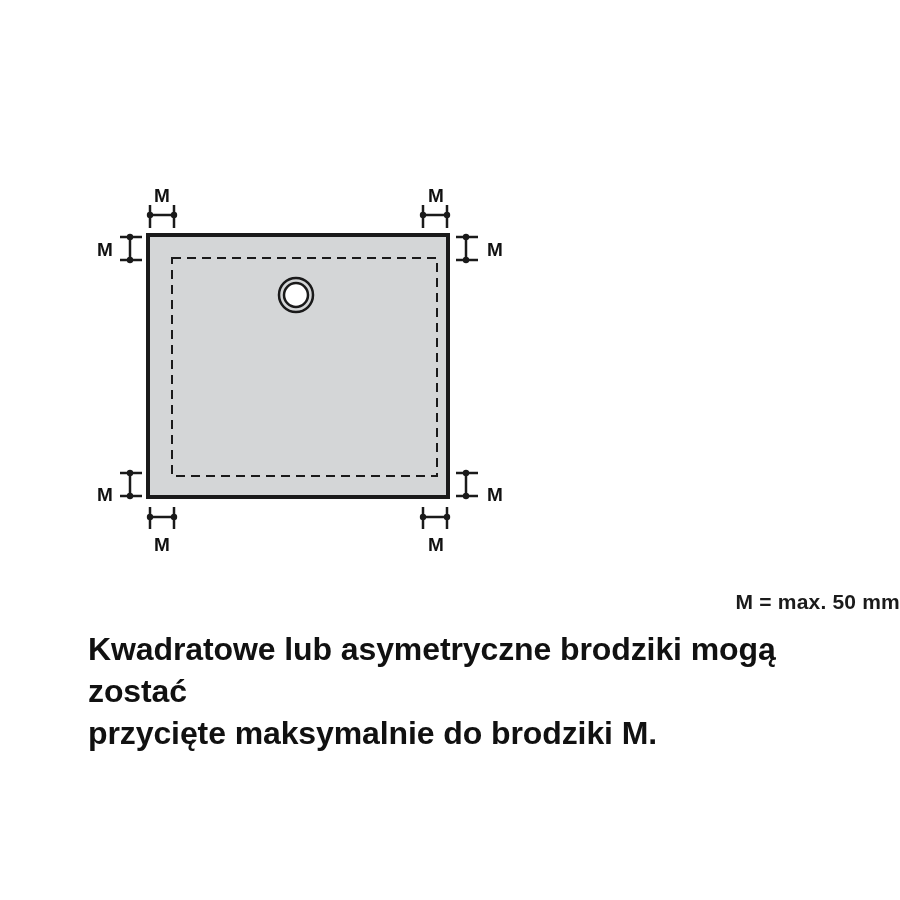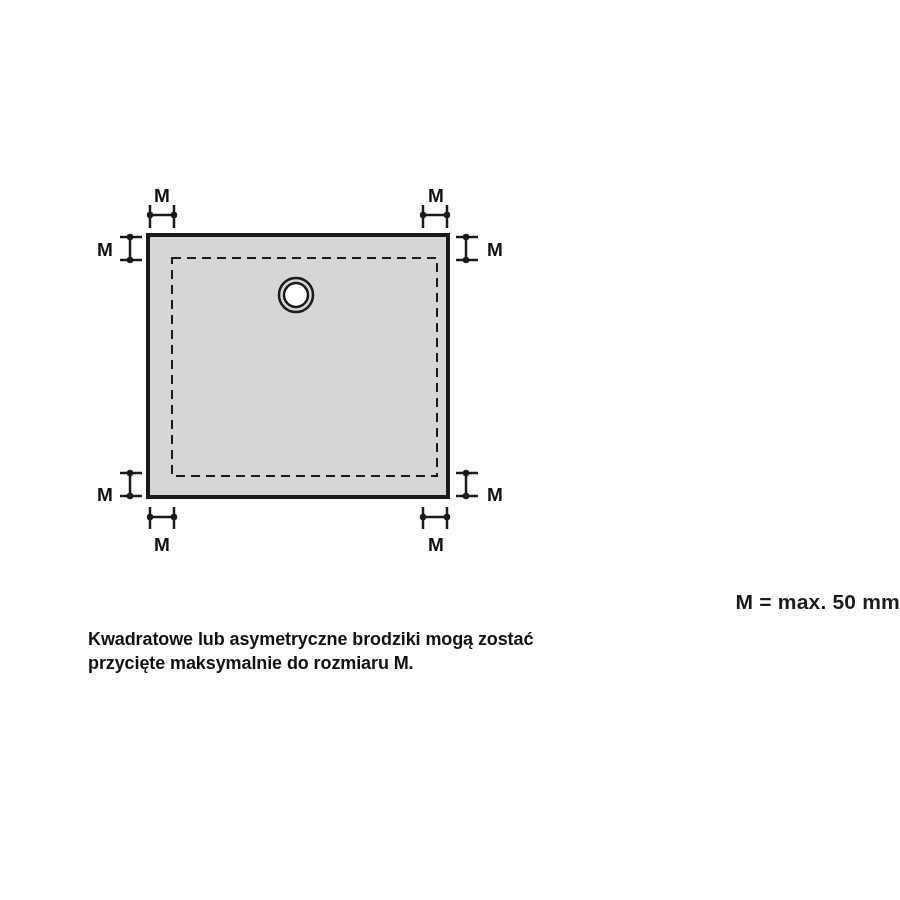--- a/index.html
+++ b/index.html
@@ -43,21 +43,21 @@
     color: #1b1b1b;
   }
   .desc-block {
     position: absolute;
     left: 88px;
     top: 628px;
     width: 760px;
     text-align: left;
   }
   .desc-line {
-    font-size: 18px;
+    font-size: 32px;
     font-weight: bold;
     line-height: 1.32;
     color: #111111;
     letter-spacing: -0.1px;
   }
   text.m-label {
     font-family: "Liberation Sans", sans-serif;
     font-size: 19px;
     font-weight: 600;
     fill: #111111;
@@ -152,16 +152,16 @@
     <text class="m-label" x="162" y="551" text-anchor="middle">M</text>
     <text class="m-label" x="436" y="551" text-anchor="middle">M</text>
   </svg>
 
   <div class="caption-block">
     <div class="legend-line">M = max. 50 mm</div>
   </div>
 
   <div class="desc-block">
     <div class="desc-line">Kwadratowe lub asymetryczne brodziki mogą zostać</div>
-    <div class="desc-line">przycięte maksymalnie do rozmiaru M.</div>
+    <div class="desc-line">przycięte maksymalnie do brodziki M.</div>
   </div>
 
 </div>
 
 </body></html>

